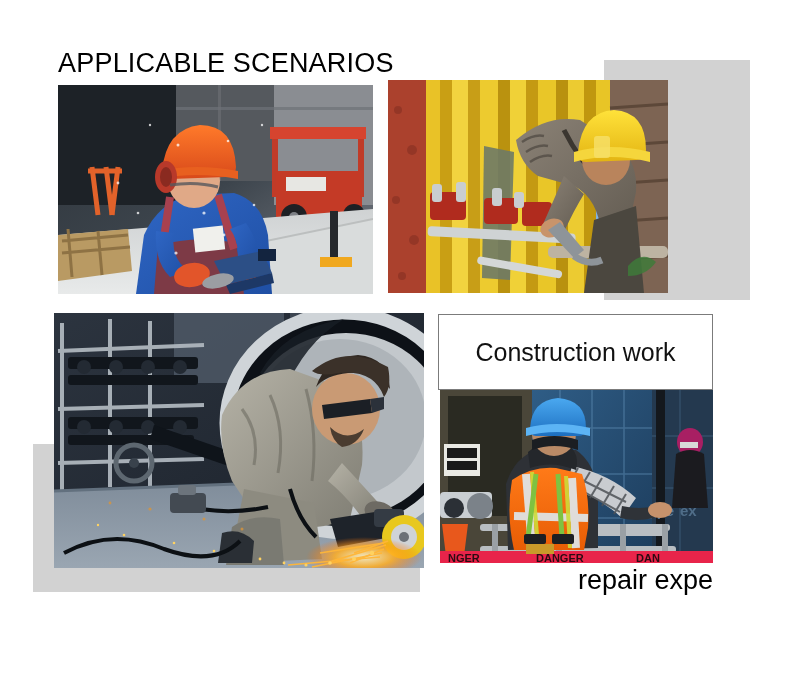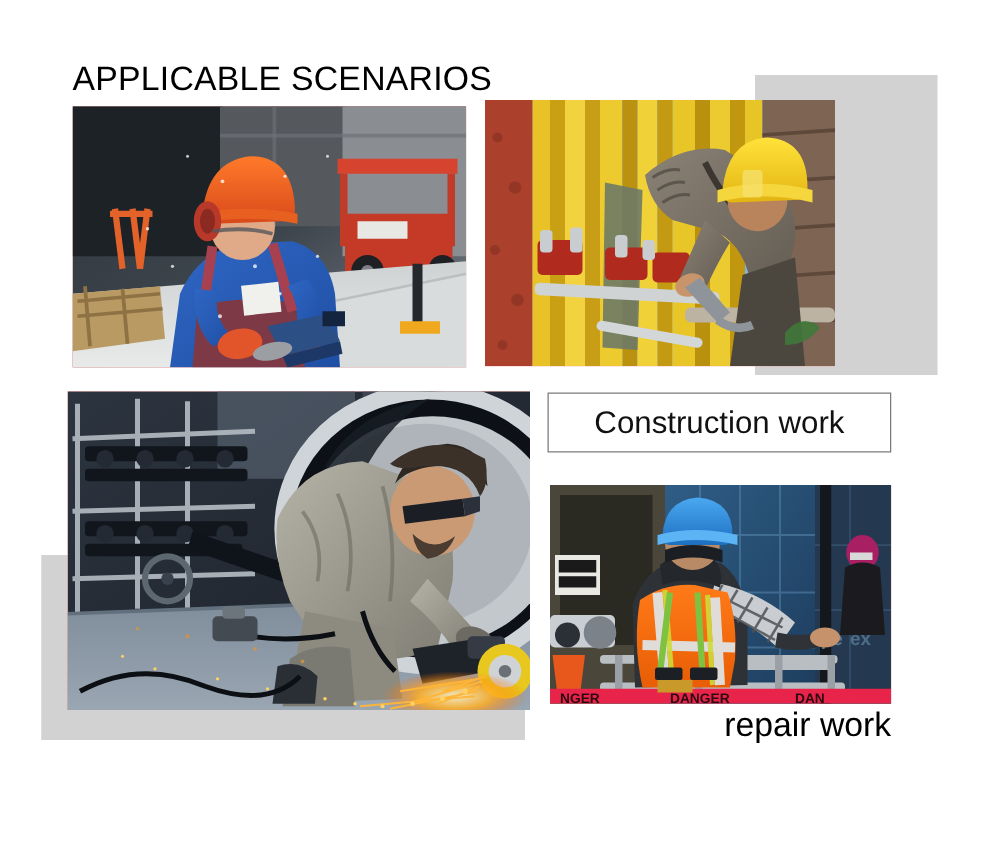--- a/index.html
+++ b/index.html
@@ -67,21 +67,21 @@
   #photo-scaffold    { left: 440px; top: 388px; width: 273px; height: 175px; }
 
   .photo svg { display: block; width: 100%; height: 100%; }
 
   
   .caption-box {
     position: absolute;
     left: 438px;
     top: 314px;
     width: 275px;
-    height: 48px;
+    height: 76px;
     box-sizing: border-box;
     border: 1px solid #7b7b7b;
     background: #ffffff;
     display: flex;
     flex-direction: column;
     align-items: center;
     justify-content: center;
   }
   .caption-line {
     font-size: 25px;
@@ -563,15 +563,15 @@
       <text x="196" y="174" font-family="Liberation Sans, sans-serif" font-size="11" font-weight="bold" fill="#2b0a12">DAN</text>
 
       <rect x="86" y="156" width="28" height="10" fill="#c99a2a"></rect>
     </svg>
   </div>
 
   <div class="caption-box">
     <div class="caption-line">Construction work</div>
   </div>
 
-  <div class="repair-label">repair work</div>
+  <div class="repair-label">repair expe</div>
 
 </div>
 
 </body></html>

